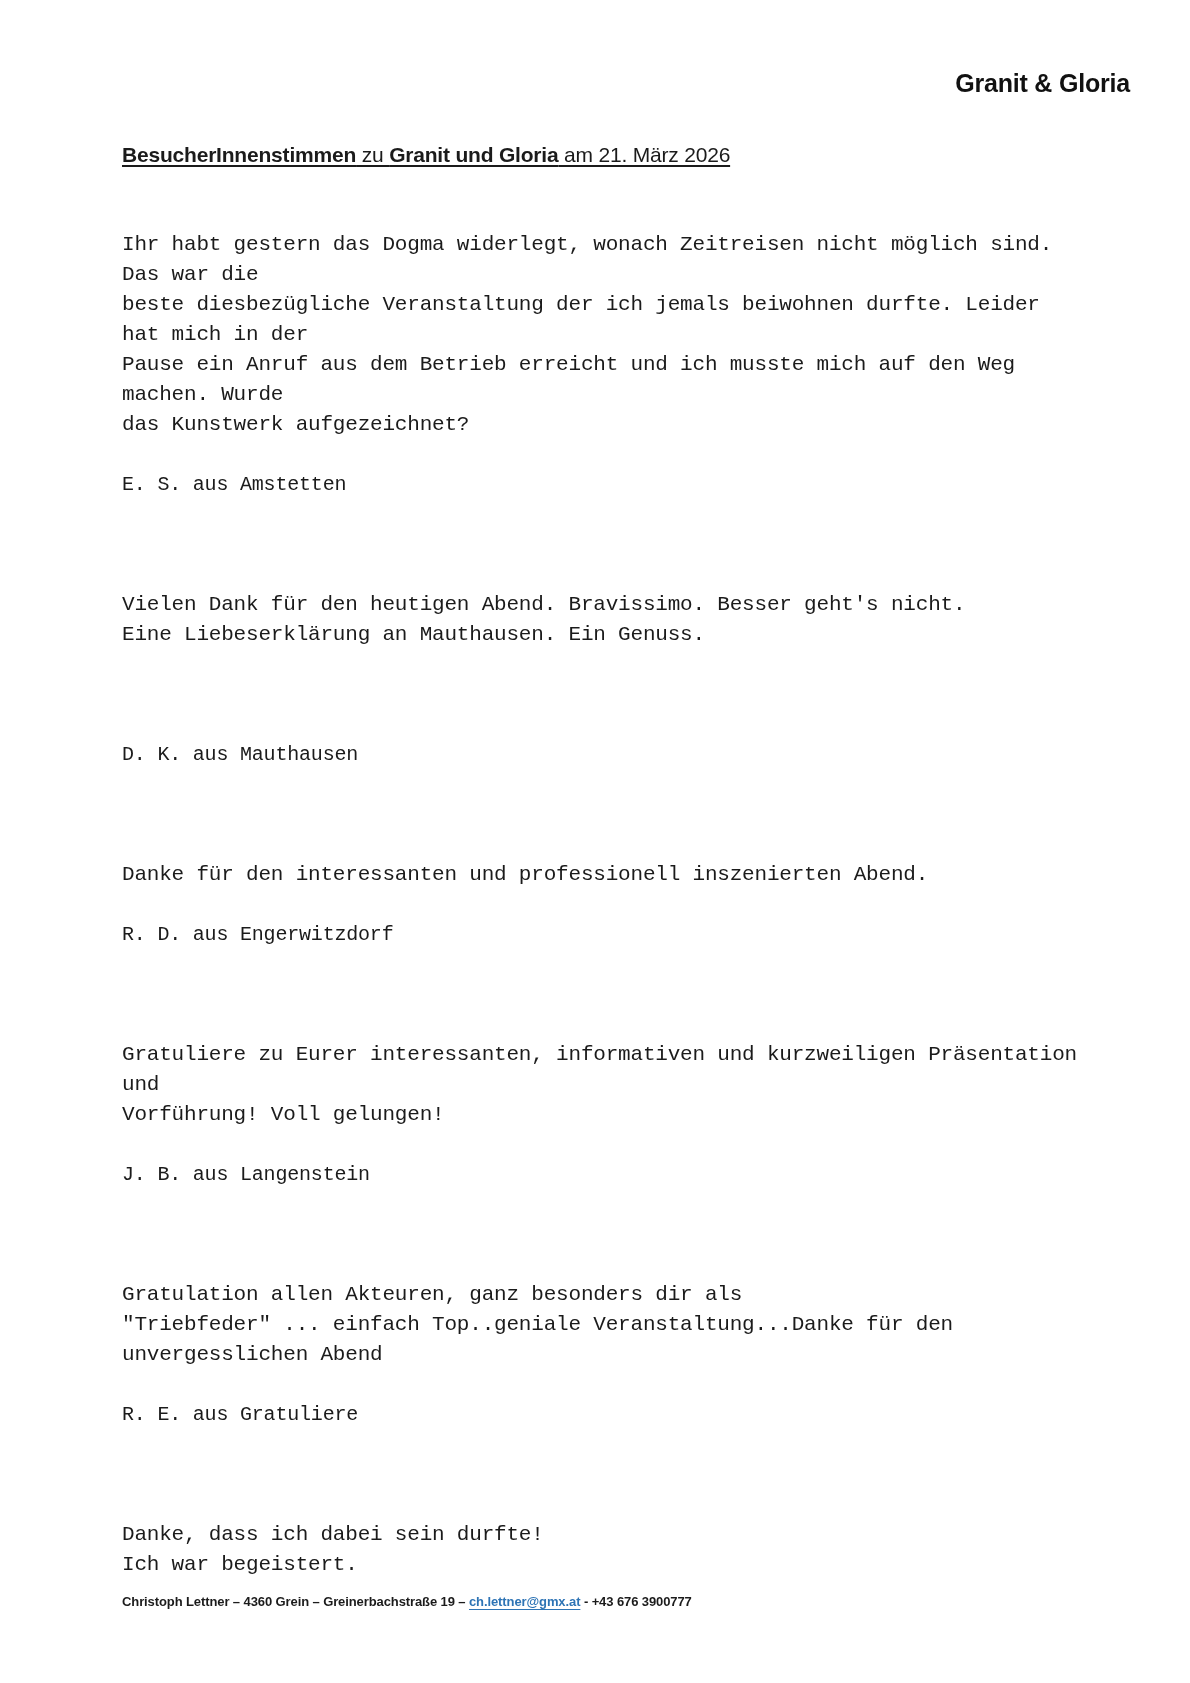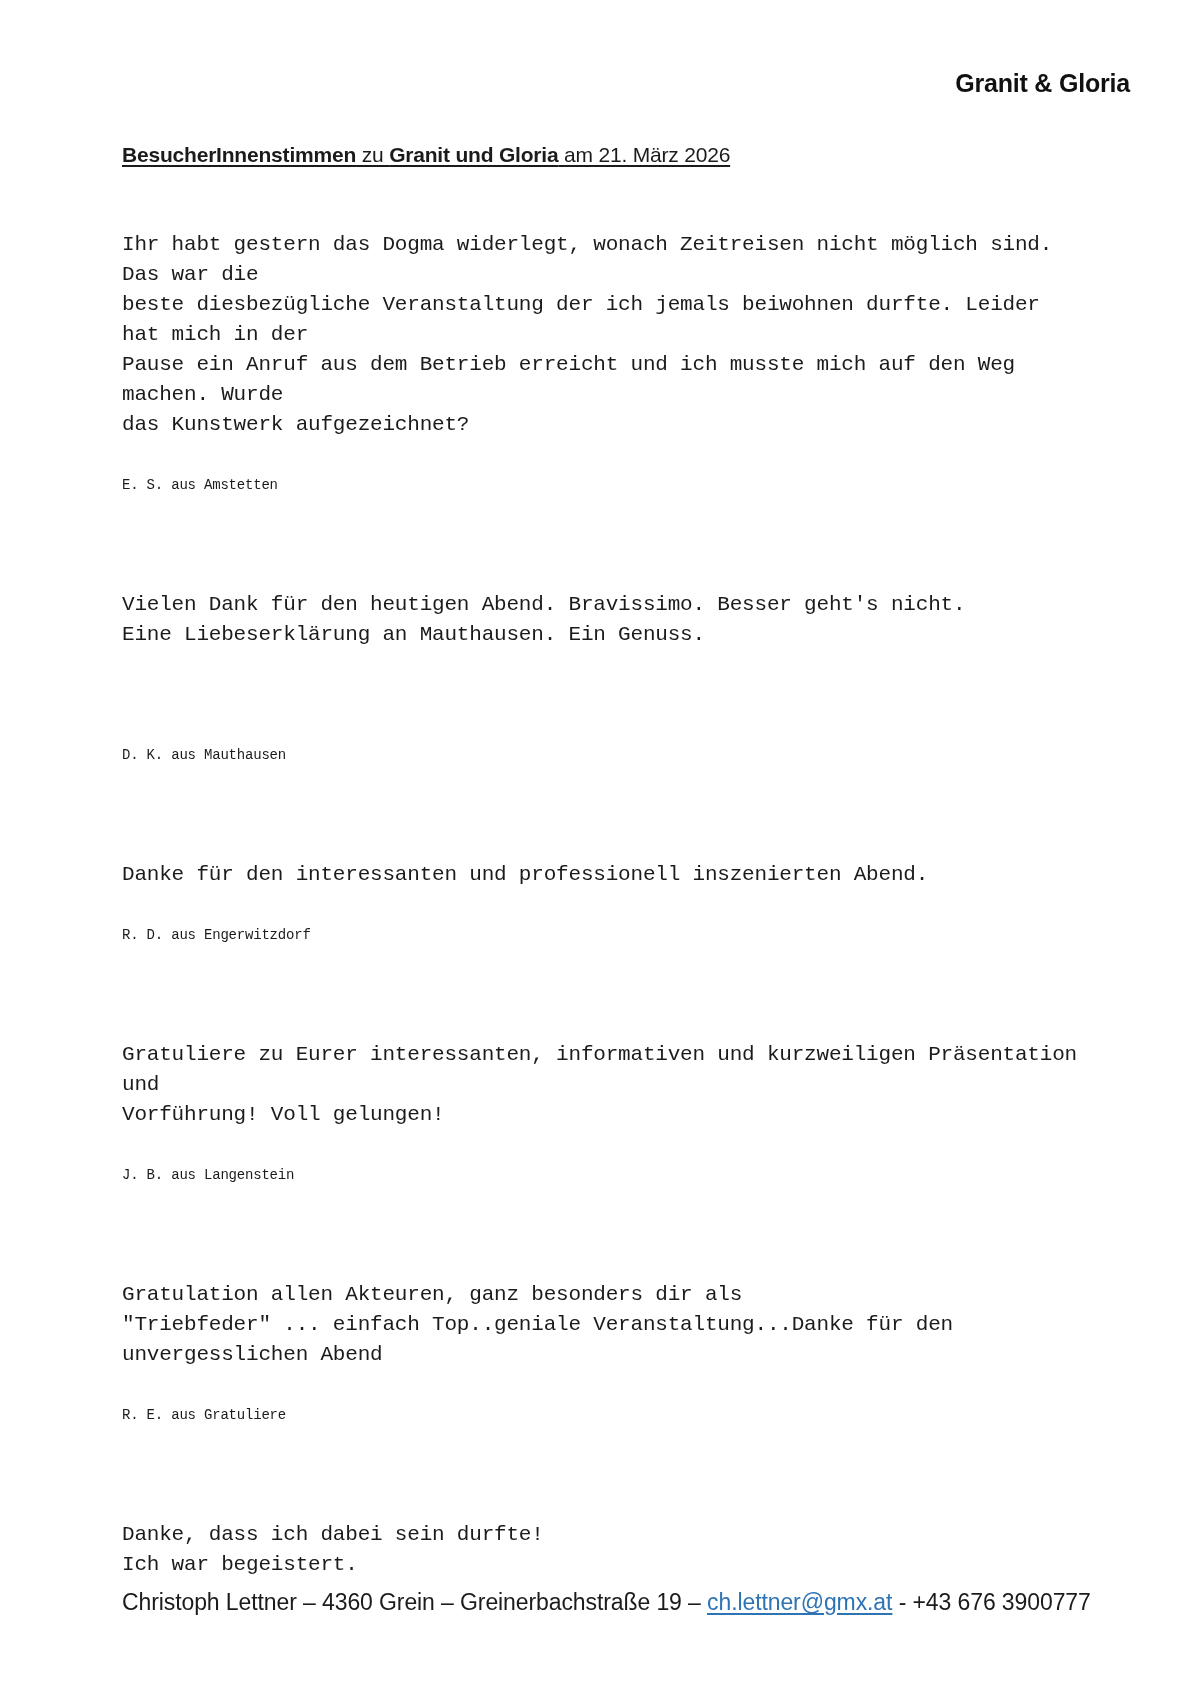--- a/index.html
+++ b/index.html
@@ -42,38 +42,39 @@
   .para {
     margin-top: 30px;
     font-size: 21px;
     line-height: 30px;
     letter-spacing: -0.2px;
     white-space: pre-line;
     max-width: 960px;
     font-family: Liberation Mono, monospace;
   }
   .attribution {
-    font-size: 14px;
+    font-size: 20px;
     line-height: 30px;
     letter-spacing: -0.2px;
   }
   a.doc-link {
     color: #2E74B5;
     text-decoration: underline;
     text-underline-offset: 3px;
     cursor: pointer;
   }
   .footer {
     position: absolute;
     left: 122px;
     top: 1590px;
-    font-size: 23px;
+    font-size: 13px;
     line-height: 24px;
     letter-spacing: -0.1px;
     color: #1b1b1b;
+    font-weight: bold;
   }
 </style>
 </head>
 <body>
 
 <div class="page">
 
   <div class="brand-line">Granit &amp; Gloria</div>
 
   <div class="doc-heading">

